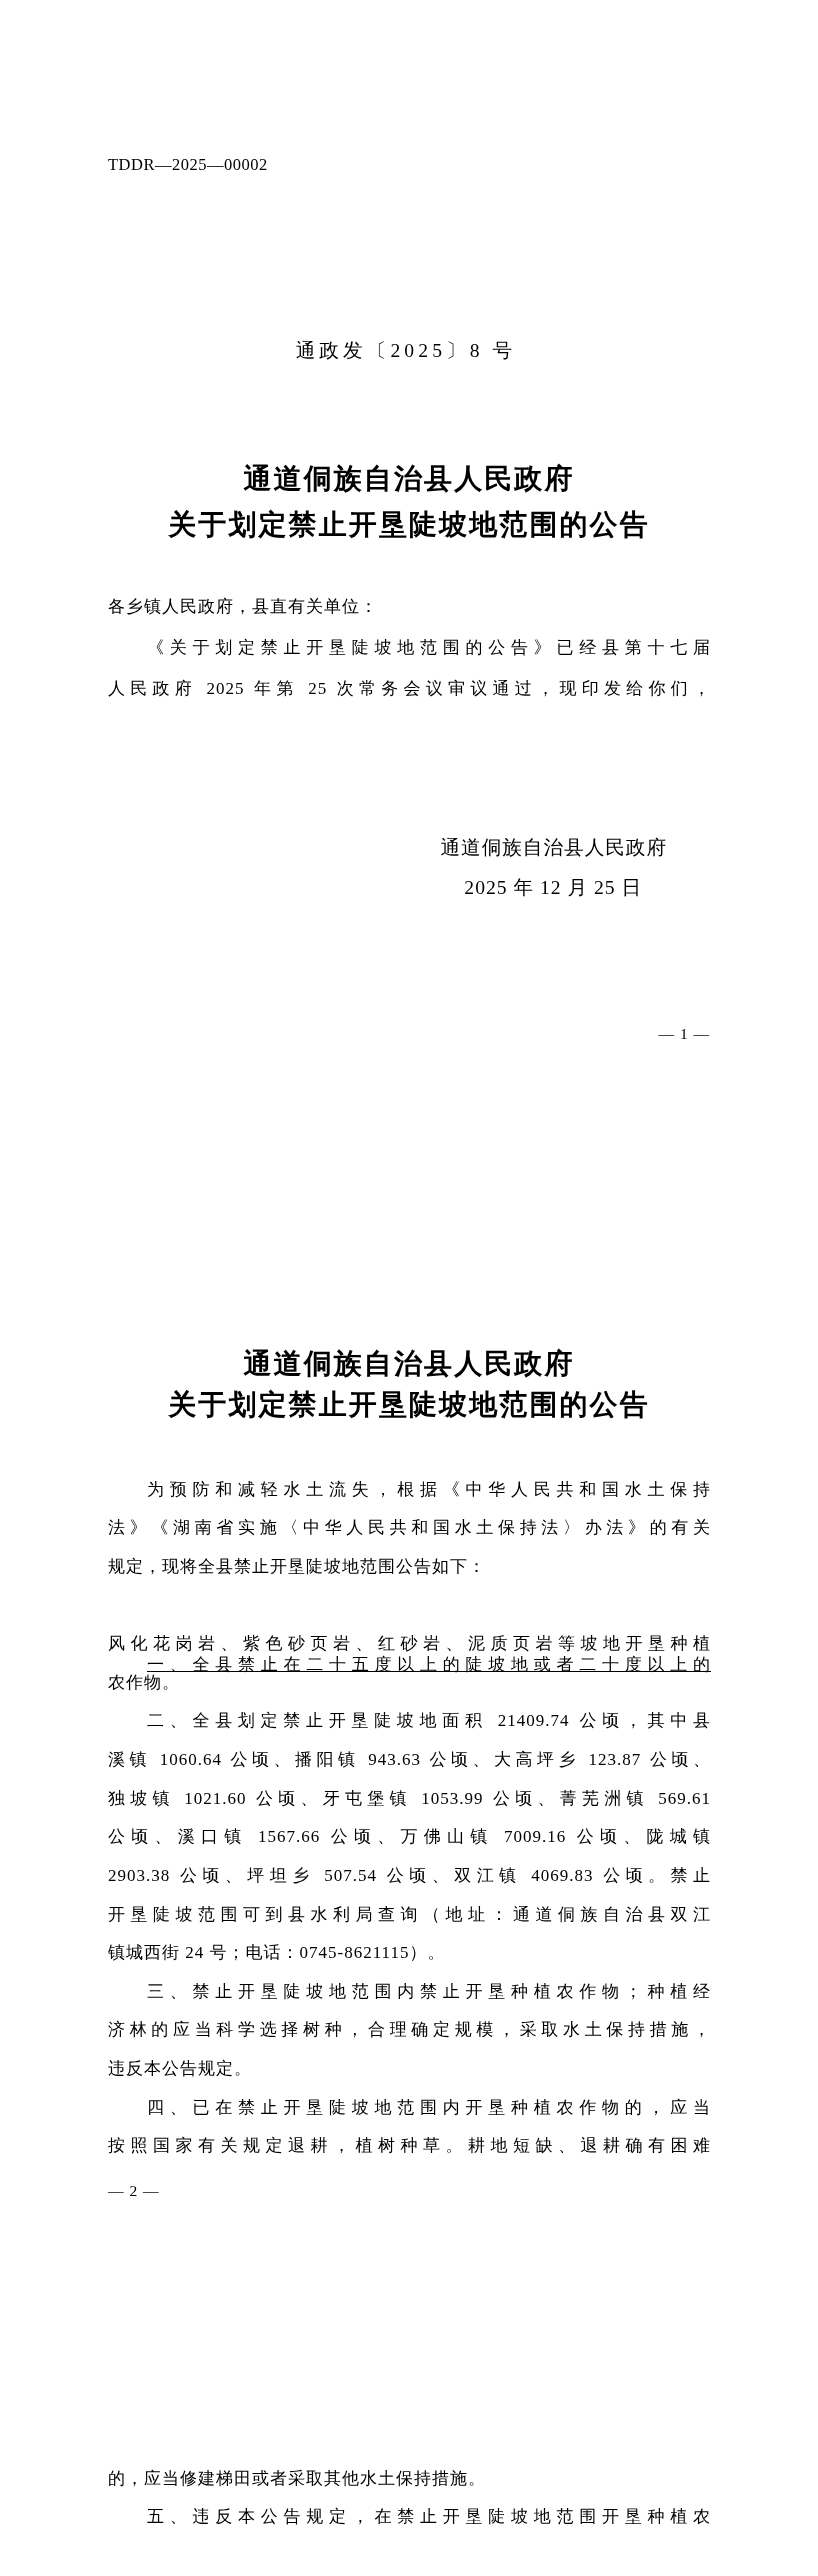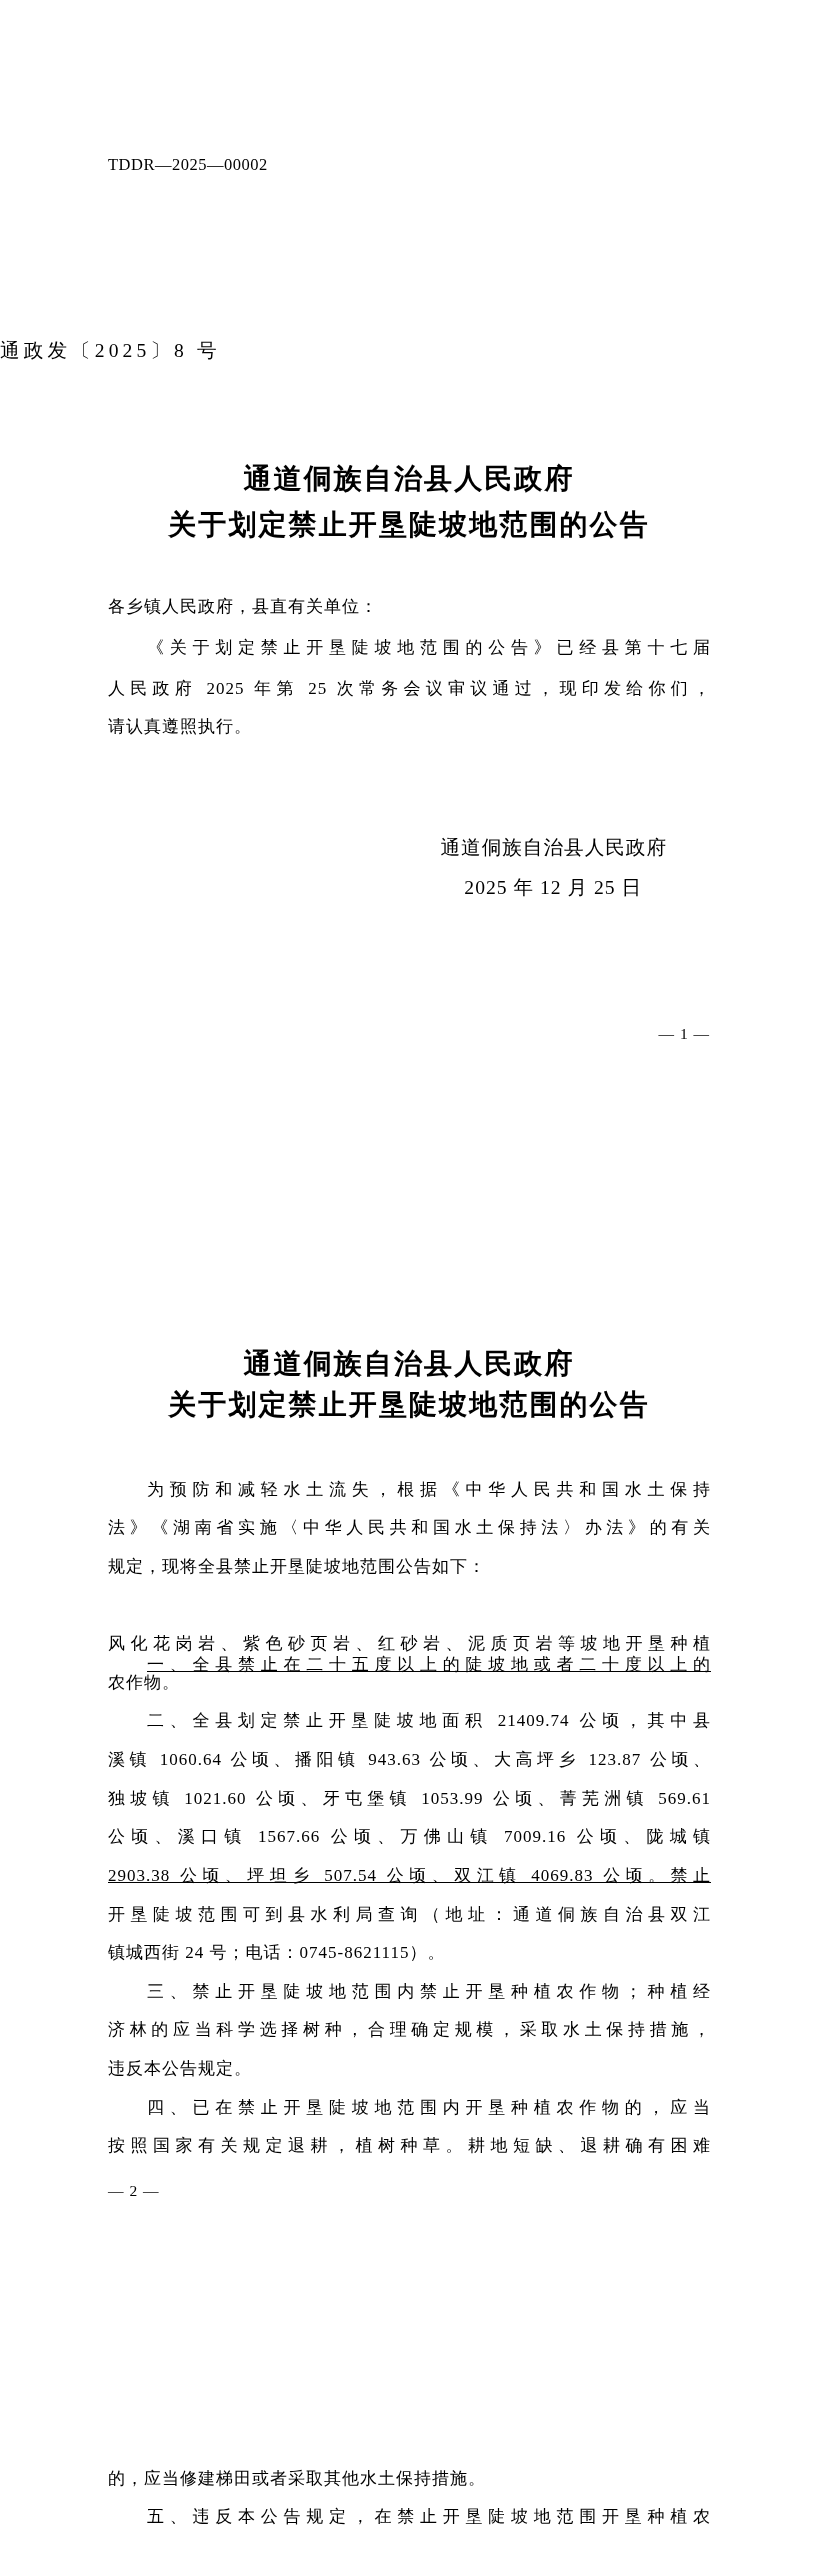--- a/index.html
+++ b/index.html
@@ -12,21 +12,21 @@
     font-family: "Liberation Serif", "DejaVu Serif", serif;
     overflow: hidden;
   }
   .abs { position: absolute; }
   .docid {
     left: 108px; top: 155px;
     font-size: 16.5px; letter-spacing: 0.5px;
   }
   .docnum {
     left: 0; top: 337px; width: 812px;
-    font-size: 19.6px; letter-spacing: 4.1px;
+    text-align: center; font-size: 19.6px; letter-spacing: 4.1px;
   }
   .title {
     left: 0; width: 818px; text-align: center;
     font-size: 28px; font-weight: 700; letter-spacing: 2.1px;
     line-height: 46px;
   }
   .title2 { line-height: 41px; }
   .bline {
     left: 108px; width: 603px; height: 29px;
     font-size: 17px; line-height: 29px; letter-spacing: 1px;
@@ -51,21 +51,20 @@
   <div class="abs docnum">通政发〔2025〕8 号</div>
 
   <div class="abs title" style="top:456px;">
     <div>通道侗族自治县人民政府</div>
     <div>关于划定禁止开垦陡坡地范围的公告</div>
   </div>
 
   <div class="abs bline" style="top:592px;">各乡镇人民政府，县直有关单位：</div>
   <div class="abs bline fill ind" style="top:633px;">《关于划定禁止开垦陡坡地范围的公告》已经县第十七届</div>
   <div class="abs bline fill" style="top:674px;">人民政府 2025 年第 25 次常务会议审议通过，现印发给你们，</div>
-  <div class="abs bline" style="top:712px;">请认真遵照执行。</div>
 
   <div class="abs sig" style="top:833px; right:151px;">通道侗族自治县人民政府</div>
   <div class="abs sig" style="top:873px; right:176px;">2025 年 12 月 25 日</div>
 
   <div class="abs pagenum" style="top:1024px; right:108px;">— 1 —</div>
 
   <div class="abs title title2" style="top:1343px;">
     <div>通道侗族自治县人民政府</div>
     <div>关于划定禁止开垦陡坡地范围的公告</div>
   </div>
@@ -73,21 +72,21 @@
   <div class="abs bline fill ind" style="top:1475px;">为预防和减轻水土流失，根据《中华人民共和国水土保持</div>
   <div class="abs bline fill" style="top:1513px;">法》《湖南省实施〈中华人民共和国水土保持法〉办法》的有关</div>
   <div class="abs bline" style="top:1552px;">规定，现将全县禁止开垦陡坡地范围公告如下：</div>
   <div class="abs bline fill ind" style="top:1650px;text-decoration:underline;">一、全县禁止在二十五度以上的陡坡地或者二十度以上的</div>
   <div class="abs bline fill" style="top:1629px;">风化花岗岩、紫色砂页岩、红砂岩、泥质页岩等坡地开垦种植</div>
   <div class="abs bline" style="top:1668px;">农作物。</div>
   <div class="abs bline fill ind" style="top:1706px;">二、全县划定禁止开垦陡坡地面积 21409.74 公顷，其中县</div>
   <div class="abs bline fill" style="top:1745px;">溪镇 1060.64 公顷、播阳镇 943.63 公顷、大高坪乡 123.87 公顷、</div>
   <div class="abs bline fill" style="top:1784px;">独坡镇 1021.60 公顷、牙屯堡镇 1053.99 公顷、菁芜洲镇 569.61</div>
   <div class="abs bline fill" style="top:1822px;">公顷、溪口镇 1567.66 公顷、万佛山镇 7009.16 公顷、陇城镇</div>
-  <div class="abs bline fill" style="top:1861px;text-decoration:underline;">2903.38 公顷、坪坦乡 507.54 公顷、双江镇 4069.83 公顷。禁止</div>
+  <div class="abs bline fill" style="top:1861px;">2903.38 公顷、坪坦乡 507.54 公顷、双江镇 4069.83 公顷。禁止</div>
   <div class="abs bline fill" style="top:1900px;">开垦陡坡范围可到县水利局查询（地址：通道侗族自治县双江</div>
   <div class="abs bline" style="top:1938px;">镇城西街 24 号；电话：0745-8621115）。</div>
   <div class="abs bline fill ind" style="top:1977px;">三、禁止开垦陡坡地范围内禁止开垦种植农作物；种植经</div>
   <div class="abs bline fill" style="top:2015px;">济林的应当科学选择树种，合理确定规模，采取水土保持措施，</div>
   <div class="abs bline" style="top:2054px;">违反本公告规定。</div>
   <div class="abs bline fill ind" style="top:2093px;">四、已在禁止开垦陡坡地范围内开垦种植农作物的，应当</div>
   <div class="abs bline fill" style="top:2131px;">按照国家有关规定退耕，植树种草。耕地短缺、退耕确有困难</div>
 
   <div class="abs pagenum" style="top:2181px; left:108px;">— 2 —</div>
 

